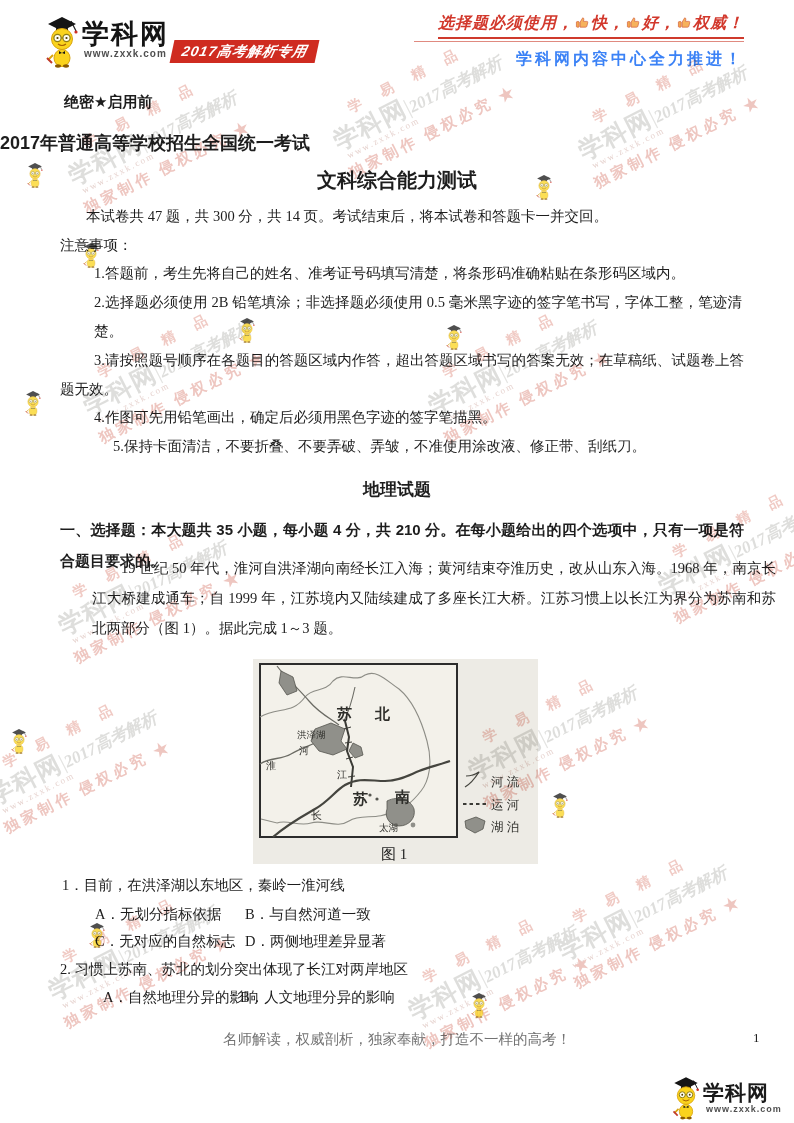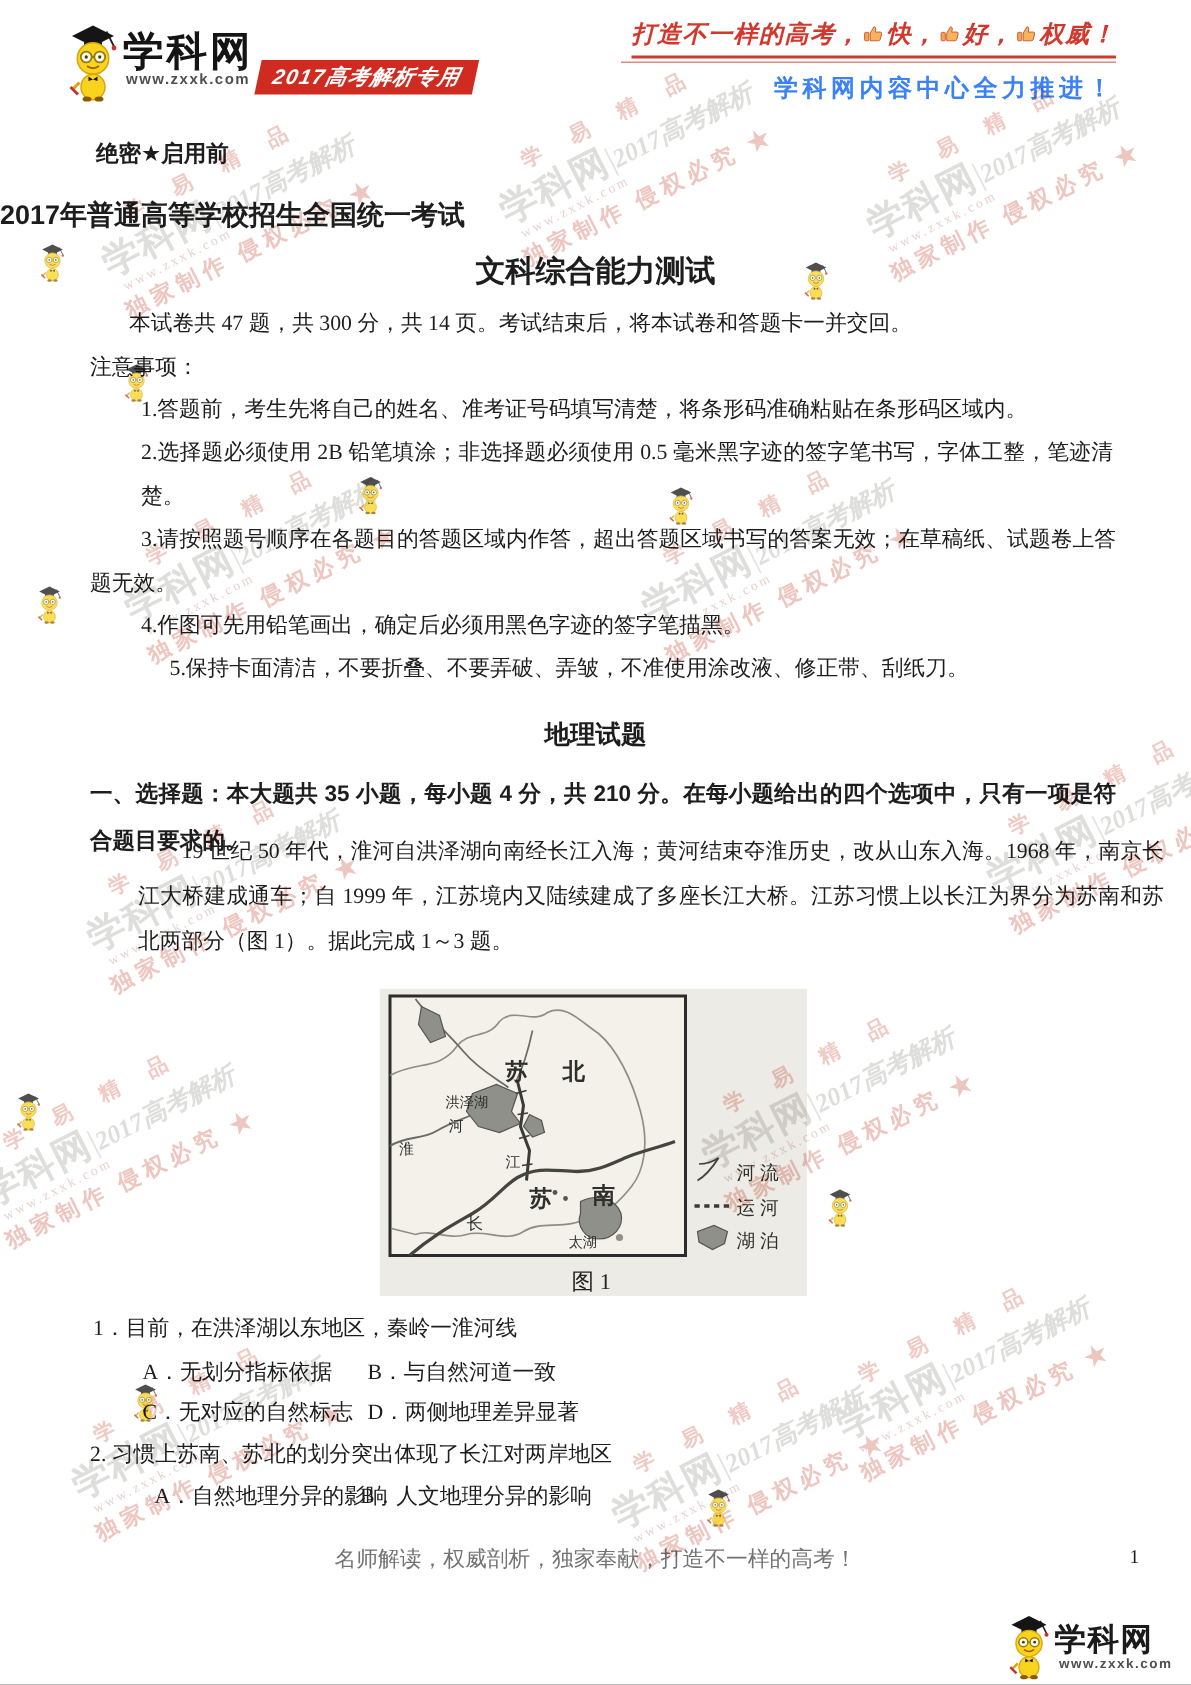--- a/index.html
+++ b/index.html
@@ -84,21 +84,21 @@
       <svg width="36" height="57" viewBox="0 0 36 57">
           <use href="#mascot"></use>
         </svg>
     </div>
     <div class="abs sans logo-name" style="left:82px;top:16px;">学科网</div>
     <div class="abs logo-url" style="left:84px;top:48px;">www.zxxk.com</div>
     <div class="abs sans banner" style="left:172px;top:40px;">2017高考解析专用</div>
 
     <div class="abs sans slogan" style="right:50px;top:13px;width:330px;">
       <div>
-        <span class="slogan-l1"><span>打造不一样的高考，</span><svg class="thumb" width="15" height="15" viewBox="0 0 16 16">
+        <span class="slogan-l1"><span>选择题必须使用，</span><svg class="thumb" width="15" height="15" viewBox="0 0 16 16">
               <use href="#thumbicon"></use>
             </svg><span>快，</span><svg class="thumb" width="15" height="15" viewBox="0 0 16 16">
               <use href="#thumbicon"></use>
             </svg><span>好，</span><svg class="thumb" width="15" height="15" viewBox="0 0 16 16">
               <use href="#thumbicon"></use>
             </svg><span>权威！</span></span>
         <div class="slogan-underline2"></div>
       </div>
       <div class="slogan-l2">学科网内容中心全力推进！</div>
     </div>

